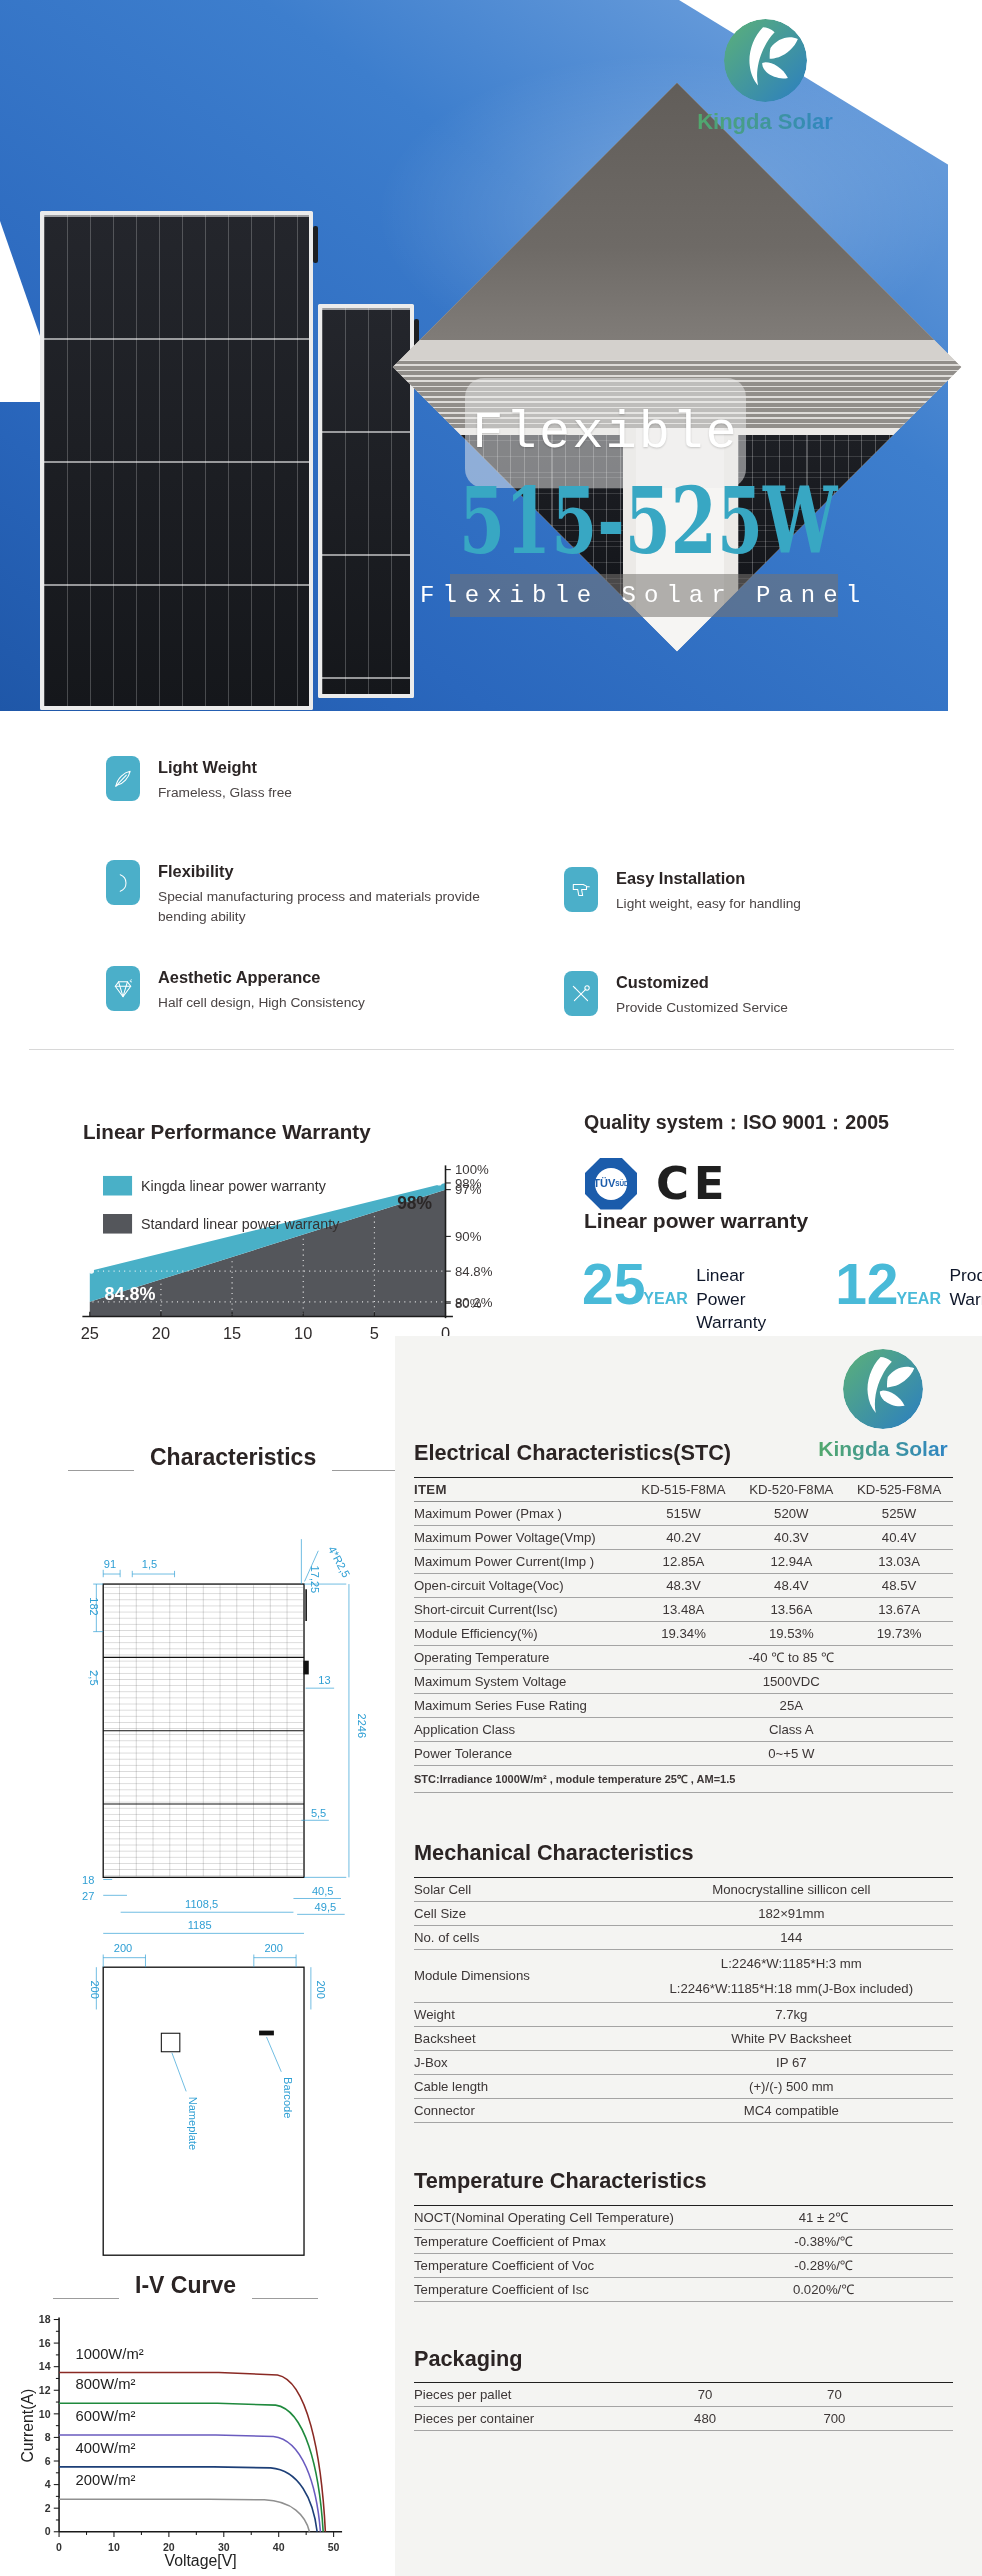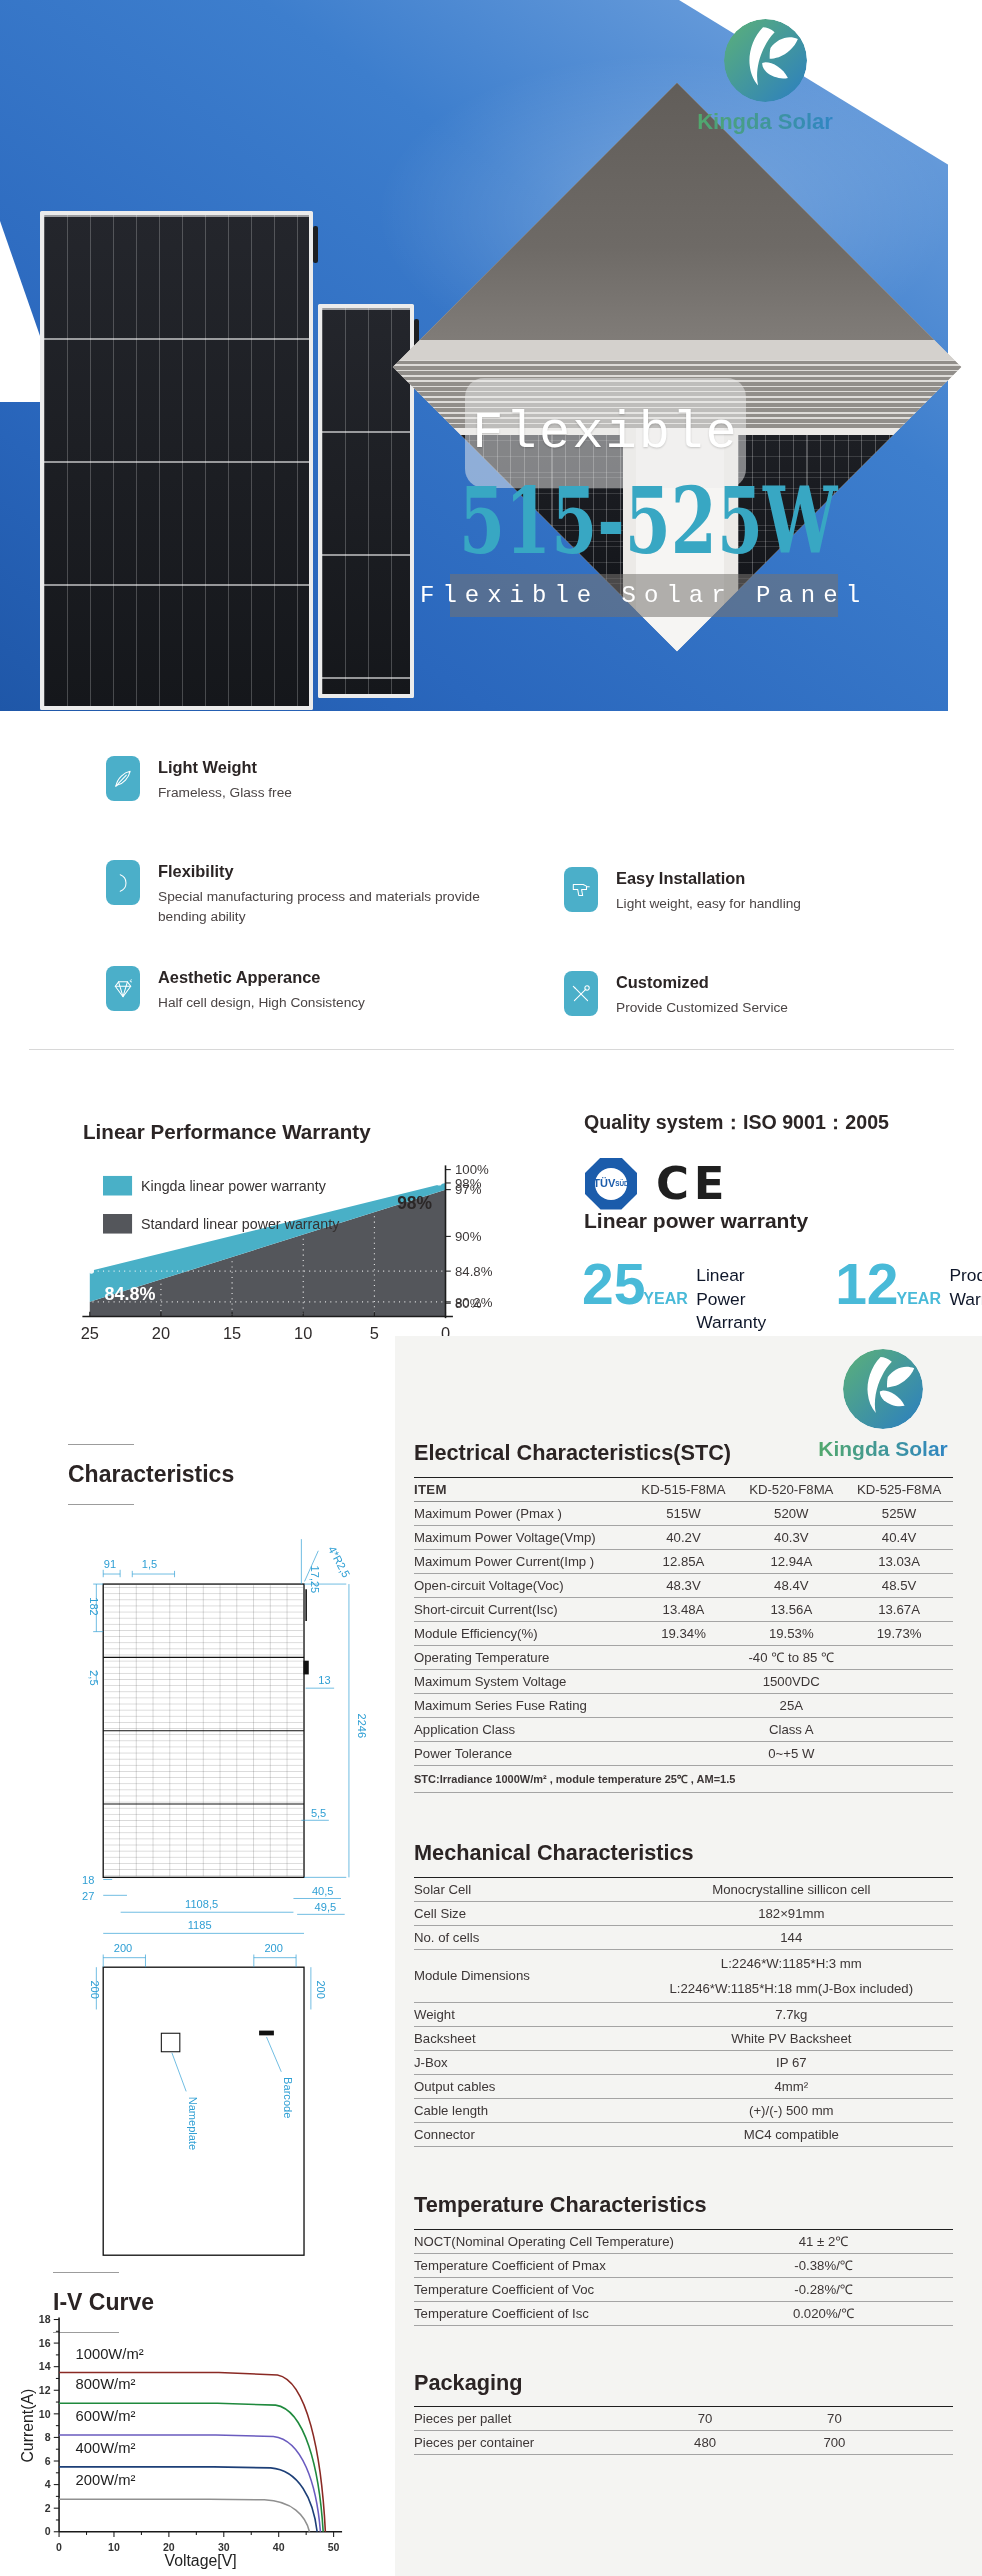--- a/index.html
+++ b/index.html
@@ -73,21 +73,21 @@
   .tuv-core .l2{font-size:6.3px;line-height:1.2;}
   .ce{font-size:45px;font-weight:700;letter-spacing:4.8px;color:#1f1f1f;font-family:"DejaVu Sans",sans-serif;}
   #lpw-subheading{left:584px;top:1209px;font-size:21px;font-weight:600;color:#2b2525;}
   #warranty-badges{left:582px;top:1259px;display:flex;gap:69px;}
   .wb{display:flex;align-items:flex-start;}
   .wb-num{font-size:57px;font-weight:700;color:#49bad8;line-height:.9;}
   .wb-year{font-size:16px;font-weight:700;color:#49bad8;margin:31px 8.5px 0 -2.1px;}
   .wb-label{font-size:17.4px;color:#0f172a;line-height:1.35;margin-top:5.3px;}
 
   
-  .lined-heading{position:absolute;display:flex;align-items:flex-start;gap:16px;font-size:23px;font-weight:700;color:#2b2424;flex-direction:column;}
+  .lined-heading{position:absolute;display:flex;align-items:flex-end;gap:16px;font-size:23px;font-weight:700;color:#2b2424;}
   .lined-heading .rule{width:66px;height:1.1px;background:#9c9c9c;}
   #characteristics-heading{left:68px;top:1444px;}
   #drawing-svg{left:53px;top:1502px;width:325px;height:756px;}
   #iv-heading{left:53px;top:2272px;}
   #iv-svg{left:21px;top:2310px;width:338px;height:264px;}
 
   
   #sheet-card{position:absolute;left:395px;top:1336px;width:588px;height:1240px;background:#f4f4f2;padding:0 30px 0 19px;}
   #card-logo{position:absolute;top:12.7px;right:38px;width:124px;display:flex;flex-direction:column;align-items:center;}
   #card-logo .logo-name{font-size:21px;margin-top:8.5px;}
@@ -553,24 +553,20 @@
         </div>
         <div class="t-row">
           <div class="t-label">Backsheet</div>
           <div class="t-span">White PV Backsheet</div>
         </div>
         <div class="t-row">
           <div class="t-label">J-Box</div>
           <div class="t-span">IP 67</div>
         </div>
         <div class="t-row">
-          <div class="t-label">Output cables</div>
-          <div class="t-span">4mm²</div>
-        </div>
-        <div class="t-row">
           <div class="t-label">Cable length</div>
           <div class="t-span">(+)/(-) 500 mm</div>
         </div>
         <div class="t-row">
           <div class="t-label">Connector</div>
           <div class="t-span">MC4 compatible</div>
         </div>
       </div>
   </div>
 

